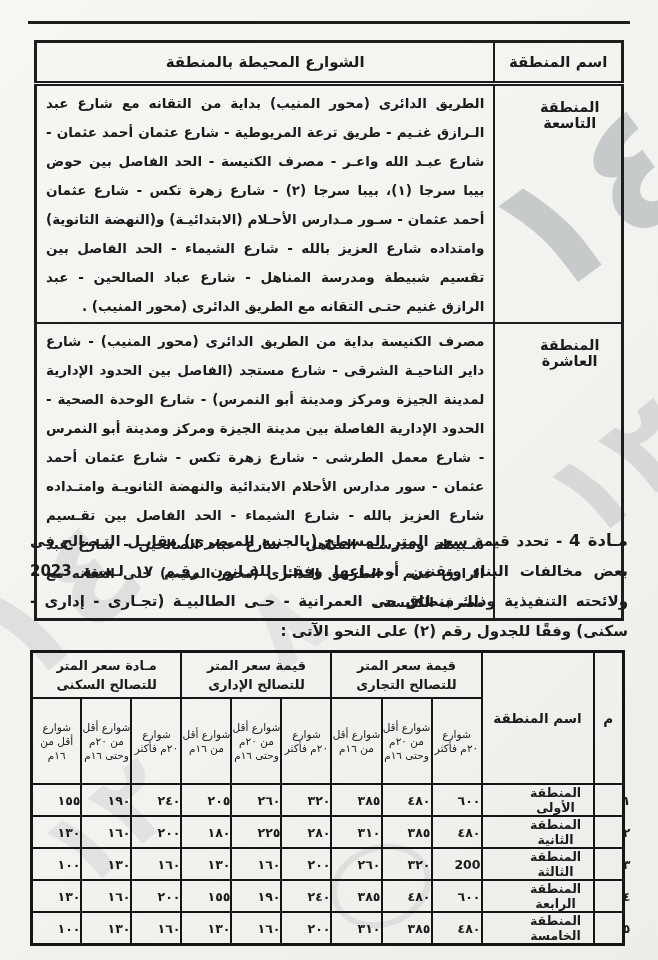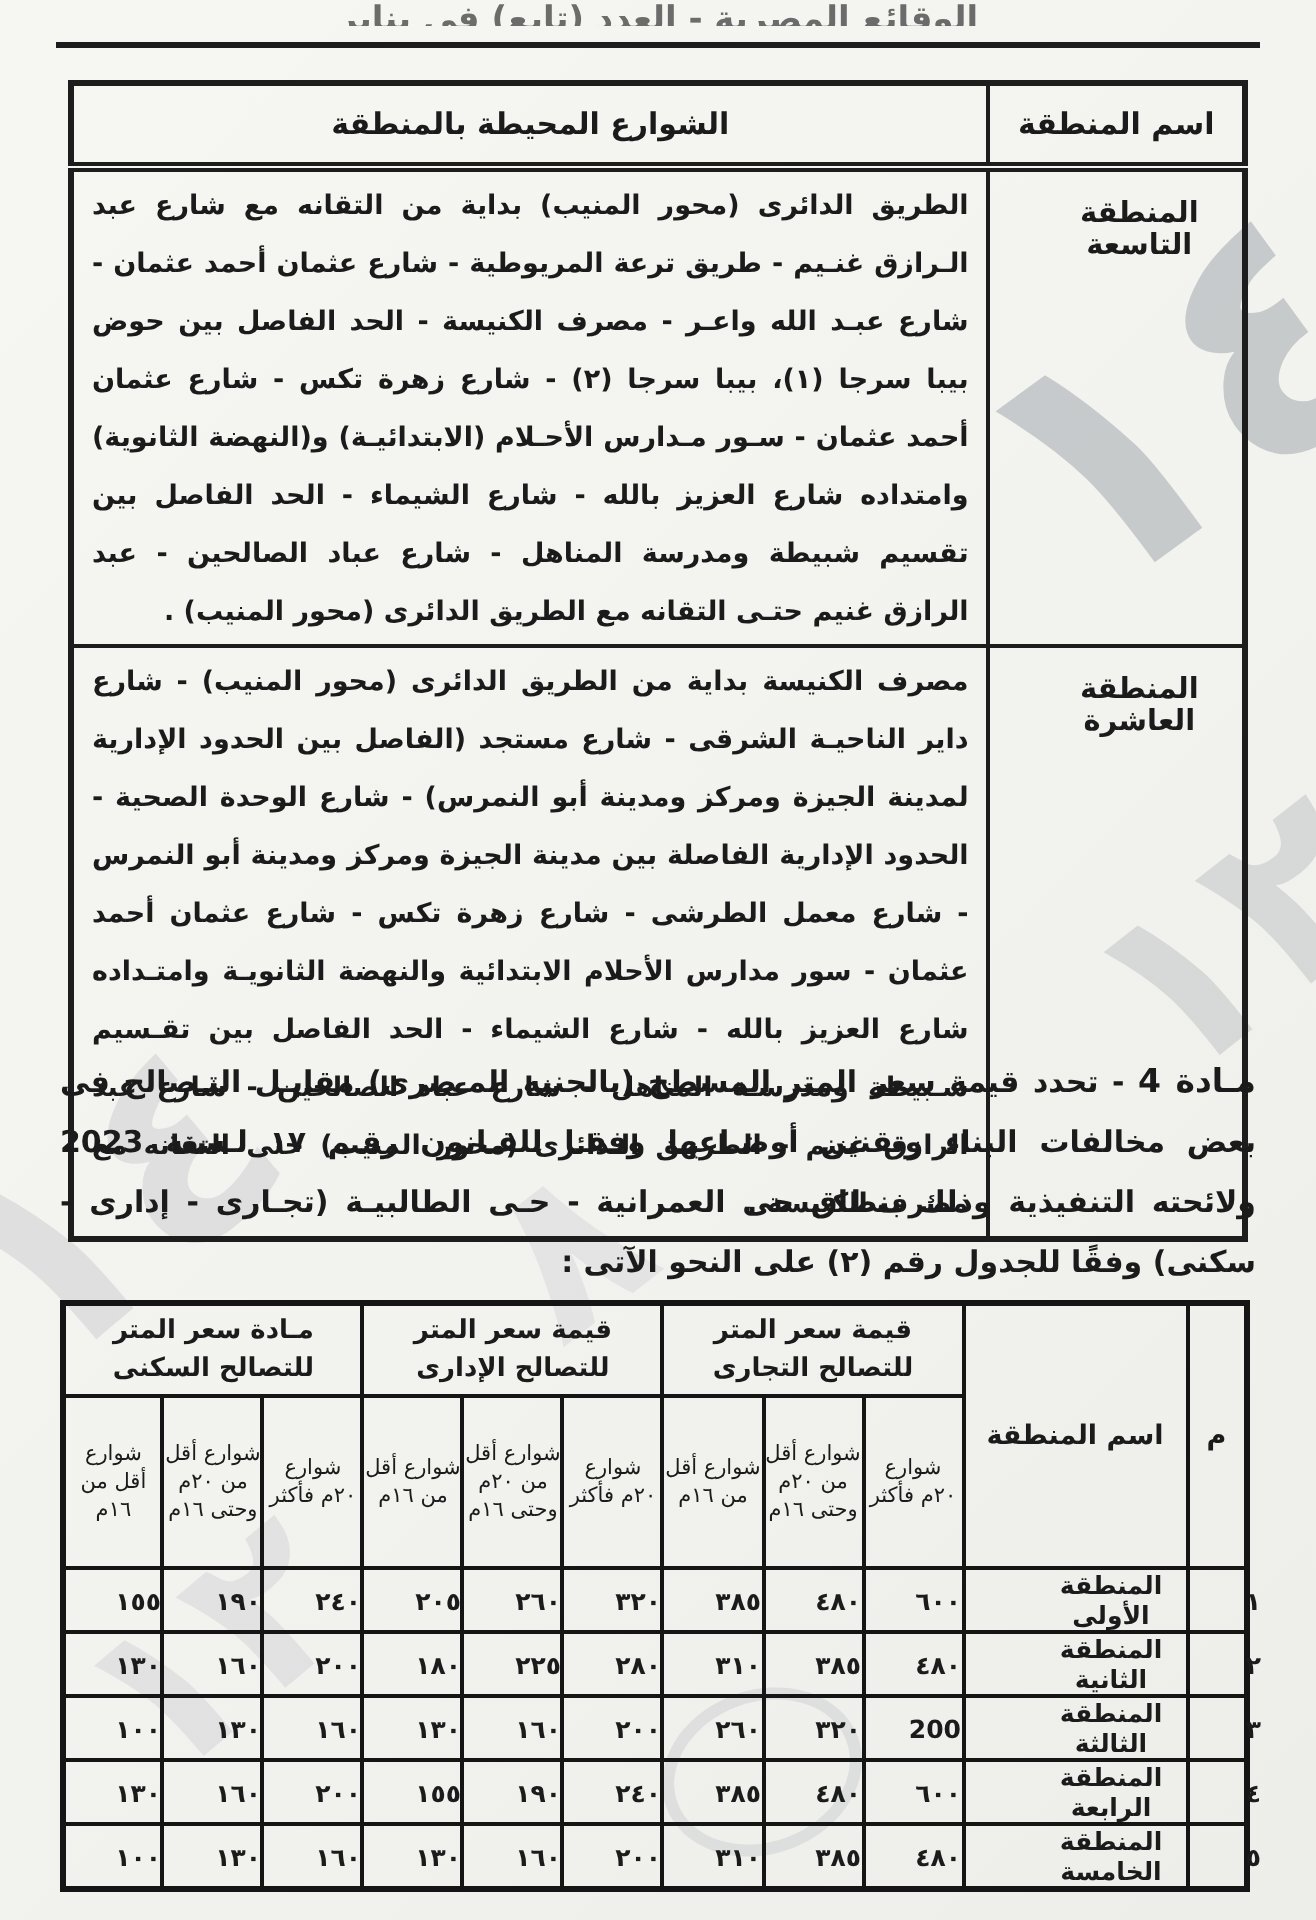--- a/index.html
+++ b/index.html
@@ -85,23 +85,20 @@
   .wm-circle{
     position:absolute;top:845px;left:330px;width:90px;height:70px;border-radius:50%;
     border:6px solid #a8adb3;opacity:.25;transform:rotate(-20deg);pointer-events:none;
   }
 </style>
 </head>
 <body>
 
 <div class="page">
 
-  <div class="clipped-header">
-    <span>الوقائع المصرية - العدد (تابع) فى يناير</span>
-  </div>
   <div class="top-rule"></div>
 
   <div class="wm wm1">١٤</div>
   <div class="wm wm2">١٢</div>
   <div class="wm wm3">١٤</div>
   <div class="wm wm4">٨</div>
   <div class="wm wm5">١٢</div>
   <div class="wm-circle"></div>
 
   <table class="zones-table">

